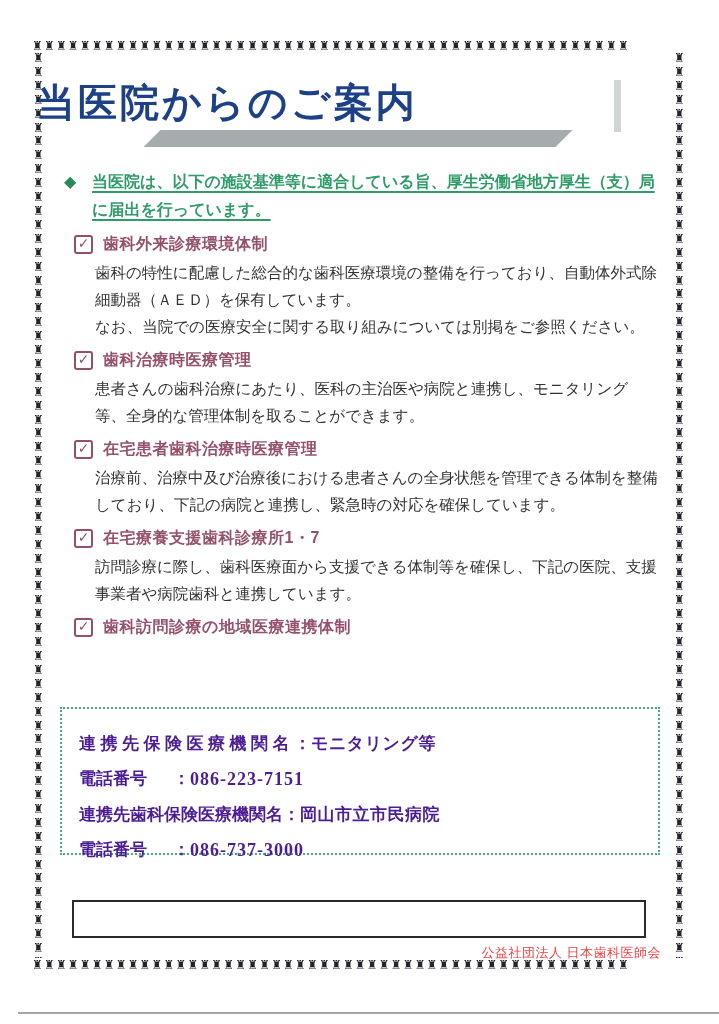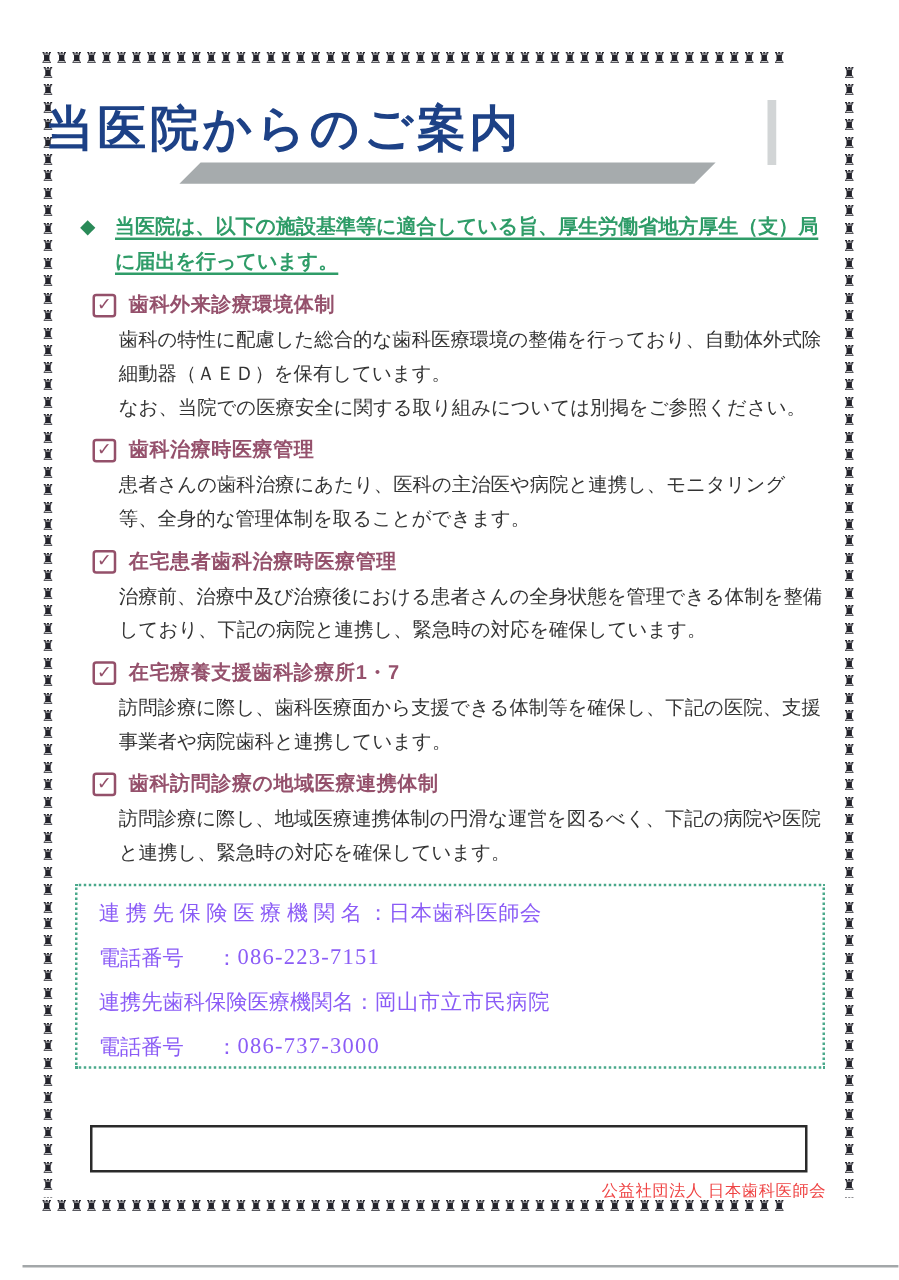--- a/index.html
+++ b/index.html
@@ -53,21 +53,21 @@
   .section-body{
     margin:2px 0 0 21px;width:564px;font-size:15.5px;line-height:27px;color:#333333;
     white-space:pre-line;font-weight:500;letter-spacing:0;
   }
 
   
   .contact-box{
     position:absolute;left:60px;top:707px;width:600px;height:148px;
     border:2px dotted #4aa98b;box-sizing:border-box;padding:10px 16px 0 17px;
   }
-  .contact-row{height:35.5px;display:flex;align-items:flex-start;font-size:17px;font-weight:normal;color:#8b5cf6;}
+  .contact-row{height:35.5px;display:flex;align-items:flex-end;font-size:17px;font-weight:bold;color:#4c1d95;}
   .contact-row .label{letter-spacing:0;}
   .contact-row.spread .label{letter-spacing:4.5px;}
   .contact-row.phone .label{margin-right:26px;}
   .contact-row .value{letter-spacing:0.5px;}
   .contact-row.phone .value{font-family:"Liberation Serif","DejaVu Serif",serif;font-size:18px;letter-spacing:1px;}
 
   
   .sign-box{
     position:absolute;left:72px;top:900px;width:574px;height:38px;
     border:2px solid #2a2a2a;box-sizing:border-box;display:flex;align-items:center;
@@ -144,30 +144,29 @@
       <p class="section-body">訪問診療に際し、歯科医療面から支援できる体制等を確保し、下記の医院、支援事業者や病院歯科と連携しています。</p>
     </div>
 
     <div class="section">
       <div class="section-head">
         <span class="checkbox">
             <span class="check">✓</span>
           </span>
         <span class="section-heading">歯科訪問診療の地域医療連携体制</span>
       </div>
-      <p class="section-body">訪問診療に際し、地域医療連携体制の円滑な運営を図るべく、下記の病院や医院と連携し、緊急時の対応を確保しています。</p>
     </div>
 
   </div>
 
   <div class="contact-box">
     <div class="contact-row spread">
       <span class="label">連携先保険医療機関名</span>
         <span class="sep">：</span>
-        <span class="value">日本歯科医師会</span>
+        <span class="value">モニタリング等</span>
     </div>
     <div class="contact-row phone">
       <span class="label">電話番号</span>
         <span class="sep">：</span>
         <span class="value">086-223-7151</span>
     </div>
     <div class="contact-row">
       <span class="label">連携先歯科保険医療機関名</span>
         <span class="sep">：</span>
         <span class="value">岡山市立市民病院</span>

